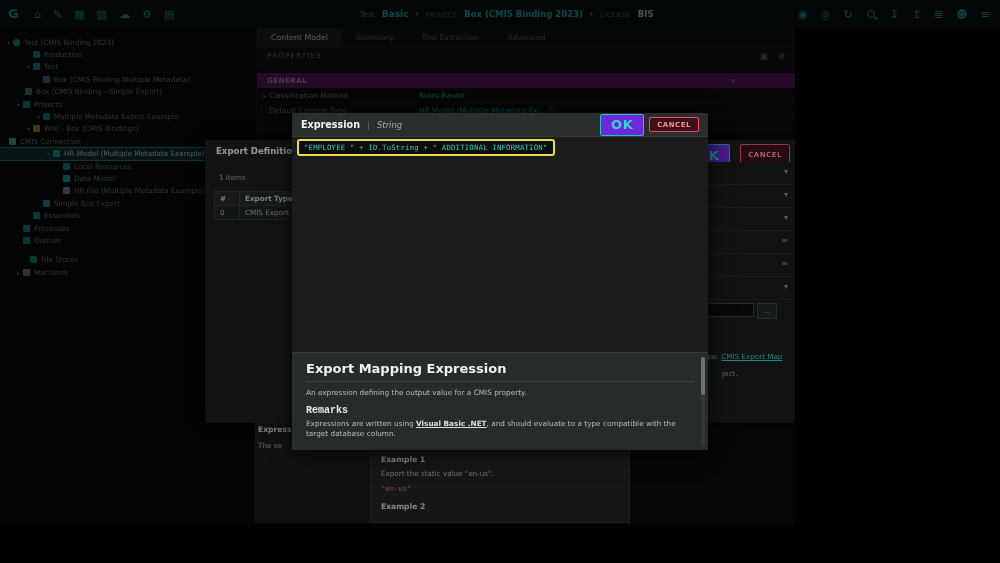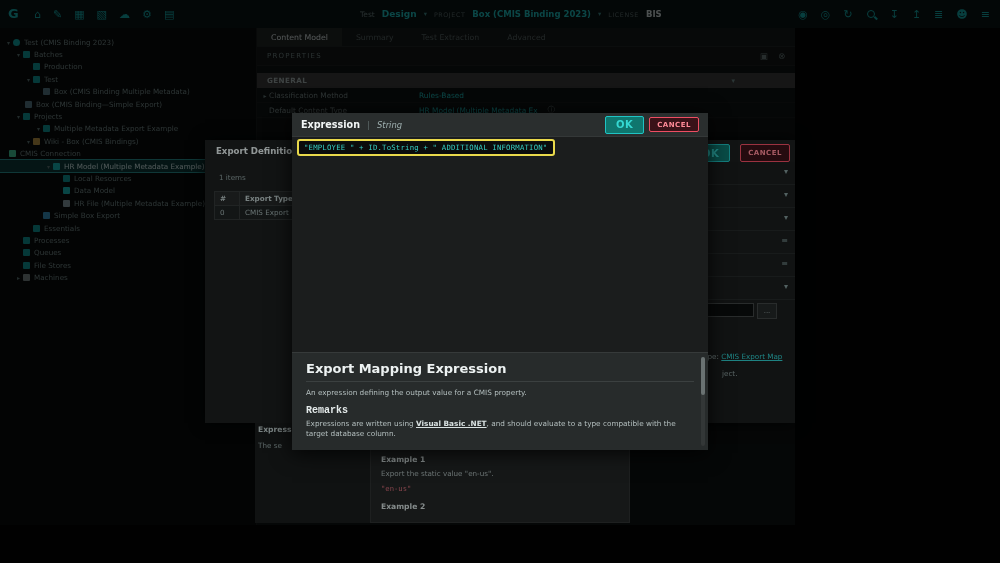--- a/index.html
+++ b/index.html
@@ -42,21 +42,21 @@
 
   
   .content{position:absolute;left:257px;top:28px;width:538px;height:497px;background:#121515;z-index:1;}
   .tabsbar{height:18px;background:#171a1a;display:flex;border-bottom:1px solid #212525;}
   .tab{padding:0 14px;display:flex;align-items:center;font-size:7.8px;color:#5c6c6c;}
   .tab.active{background:#232827;color:#e6efef;}
   .propsbar{height:18px;display:flex;align-items:center;background:#151818;border-bottom:1px solid #1e2222;}
   .propsbar .pt{padding-left:10px;font-size:7px;letter-spacing:1.2px;color:#778a8a;}
   .propsbar .spacer{flex:1;}
   .propsbar .pic{margin-right:10px;color:#6d8080;font-size:8.5px;}
-  .sec{height:15px;margin-top:7px;background:#404040;display:flex;align-items:center;padding:0 10px;}
+  .sec{height:15px;margin-top:7px;background:#701a75;display:flex;align-items:center;padding:0 10px;}
   .sec .st{font-size:7.2px;font-weight:bold;color:#aebbbb;letter-spacing:.4px;}
   .sec .spacer{flex:1;}
   .sec .caret{color:#7a9a9a;font-size:7px;margin-right:50px;}
   .prow{height:14px;display:flex;align-items:center;border-bottom:1px solid #191d1d;font-size:7.4px;}
   .prow .pexp{width:8px;margin-left:4px;text-align:center;color:#6d8585;font-size:6px;}
   .prow .plabel{width:150px;color:#7d9090;}
   .prow .pvalue{color:#1fc4c4;}
   .prow .pinfo{margin-left:10px;color:#6d8585;font-size:7.5px;}
 
   
@@ -100,21 +100,21 @@
   .ex2{font-size:7.6px;font-weight:bold;color:#ccd6d6;margin-top:8px;}
 
   
   .expr{position:absolute;left:292px;top:113px;width:416px;height:337px;background:#202323;z-index:40;box-shadow:0 3px 20px rgba(0,0,0,.85);}
   .expr-head{position:absolute;left:0;right:0;top:0;height:24px;background:#2a2e2e;border-bottom:1px solid #343838;display:flex;align-items:center;padding:0 9px;box-sizing:border-box;}
   .expr-title{font-size:9.6px;font-weight:bold;color:#f2f6f6;}
   .expr-pipe{color:#5a6666;margin:0 7px;font-size:9px;}
   .expr-sub{font-size:8.4px;font-style:italic;color:#9fb0b0;}
   .hspacer{flex:1;}
   .btn{font-family:inherit;border-radius:2px;cursor:pointer;}
-  .btn-ok{background:#0f766e;border:1px solid #1fc4c4;color:#35d8d2;font-size:10px;font-weight:bold;padding:2.5px 10px;letter-spacing:.5px;}
+  .btn-ok{background:#6d28d9;border:1px solid #1fc4c4;color:#35d8d2;font-size:13px;font-weight:bold;padding:2.5px 10px;letter-spacing:.5px;}
   .btn-cancel{background:#3a1218;border:1px solid #ee4e63;color:#ff8b98;font-size:7px;font-weight:bold;padding:2.5px 7px;letter-spacing:.5px;margin-left:5px;}
   .expr-editor{position:absolute;left:0;right:0;top:24px;bottom:98px;background:#1b1d1d;}
   .expr-hl{position:absolute;left:5px;top:26px;width:258px;height:17px;border:2px solid #e9d94b;border-radius:3px;background:#0b0c0c;display:flex;align-items:center;padding:0 5px;box-sizing:border-box;}
   .expr-hl code{font-family:"DejaVu Sans Mono",monospace;font-size:7.3px;color:#37cfc4;white-space:nowrap;letter-spacing:.2px;}
   .expr-help{position:absolute;left:0;right:0;bottom:0;height:98px;background:#272b2b;border-top:1px solid #363a3a;padding:8px 14px 0;box-sizing:border-box;}
   .eh-title{font-size:13px;font-weight:bold;color:#edf2f2;}
   .eh-hr{height:1px;background:#3b4040;margin:5px 0 6px;}
   .eh-p{font-size:7.3px;color:#b4bfbf;line-height:1.45;margin:0 0 6px;max-width:380px;}
   .eh-rem{font-size:10px;font-weight:bold;color:#e4eaea;margin-bottom:3px;font-family:Liberation Mono, monospace;}
   .eh-link{text-decoration:underline;color:#d9e2e2;font-weight:bold;}
@@ -132,21 +132,21 @@
         <span>⌂</span>
         <span>✎</span>
         <span>▦</span>
         <span>▧</span>
         <span>☁</span>
         <span>⚙</span>
         <span>▤</span>
       </div>
     <div class="crumbs">
       <span class="crumb-root">Test</span>
-      <span class="crumb-main">Design</span>
+      <span class="crumb-main">Basic</span>
       <span class="crumb-caret">▾</span>
       <span class="crumb-label">PROJECT</span>
       <span class="crumb-val">Box (CMIS Binding 2023)</span>
       <span class="crumb-caret">▾</span>
       <span class="crumb-label">LICENSE</span>
       <span class="crumb-license">BIS</span>
     </div>
     <div class="tb-right">
         <span>◉</span>
         <span>◎</span>
@@ -160,25 +160,20 @@
       </div>
   </div>
 
   <div class="sidebar">
     <div class="tree">
         <div class="tree-row" style="padding-left: 4px;">
           <span class="tw">▾</span>
           <span class="ico repository-icon"></span>
           <span class="tlabel">Test (CMIS Binding 2023)</span>
         </div>
-        <div class="tree-row" style="padding-left: 14px;">
-          <span class="tw">▾</span>
-          <span class="ico folder-icon"></span>
-          <span class="tlabel">Batches</span>
-        </div>
         <div class="tree-row" style="padding-left: 24px;">
           <span class="tw"></span>
           <span class="ico folder-icon"></span>
           <span class="tlabel">Production</span>
         </div>
         <div class="tree-row" style="padding-left: 24px;">
           <span class="tw">▾</span>
           <span class="ico folder-icon"></span>
           <span class="tlabel">Test</span>
         </div>
@@ -245,21 +240,21 @@
         <div class="tree-row" style="padding-left: 14px;">
           <span class="tw"></span>
           <span class="ico folder-icon"></span>
           <span class="tlabel">Processes</span>
         </div>
         <div class="tree-row" style="padding-left: 14px;">
           <span class="tw"></span>
           <span class="ico folder-icon"></span>
           <span class="tlabel">Queues</span>
         </div>
-        <div class="tree-row" style="padding-left: 14px;">
+        <div class="tree-row" style="padding-left: 21px; margin-top: 7px;">
           <span class="tw"></span>
           <span class="ico folder-icon"></span>
           <span class="tlabel">File Stores</span>
         </div>
         <div class="tree-row" style="padding-left: 14px;">
           <span class="tw">▸</span>
           <span class="ico machines-node-icon"></span>
           <span class="tlabel">Machines</span>
         </div>
       </div>

